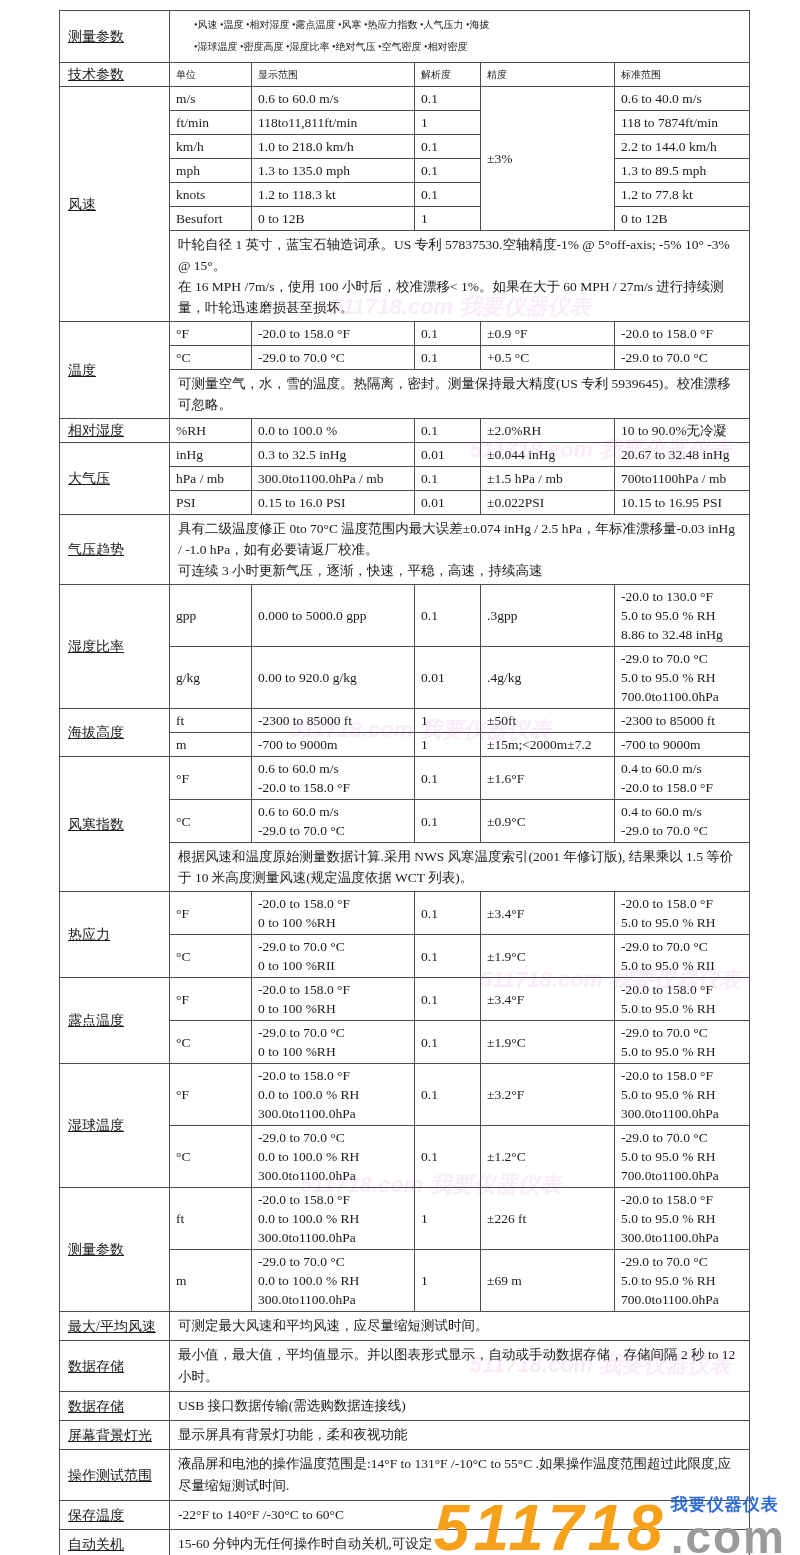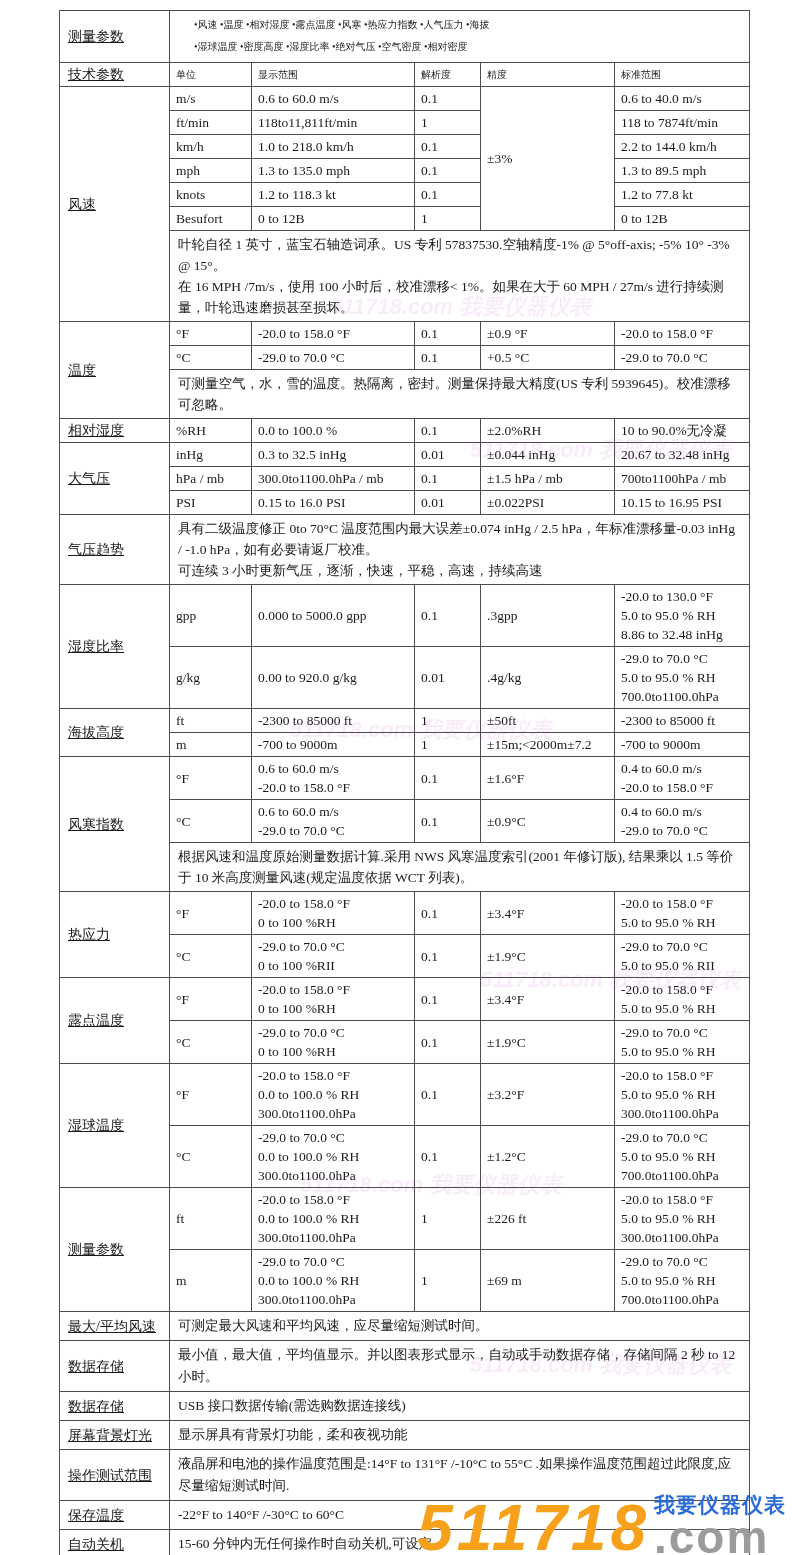--- a/index.html
+++ b/index.html
@@ -32,21 +32,21 @@
   }
   
   .logo{
     position:absolute;right:14px;bottom:8px;display:flex;align-items:flex-end;
     font-family:"Liberation Sans",sans-serif;
   }
   .logo .num{
     font-size:64px;font-weight:bold;font-style:italic;letter-spacing:4px;line-height:58px;
   }
   .logo .right{display:flex;flex-direction:column;align-items:flex-start;margin-left:4px;}
-  .logo .cn{font-size:21px;font-weight:bold;line-height:24px;letter-spacing:1px;}
+  .logo .cn{font-size:17px;font-weight:bold;line-height:24px;letter-spacing:1px;}
   .logo .com{font-size:46px;font-weight:bold;line-height:40px;letter-spacing:2px;}
 </style>
 </head>
 <body>
 
 <div class="page">
 
   <div class="wm" style="left:330px;top:282px;">511718.com 我要仪器仪表</div>
   <div class="wm" style="left:470px;top:425px;">511718.com 我要仪器仪表</div>
   <div class="wm" style="left:290px;top:705px;">511718.com 我要仪器仪表</div>

